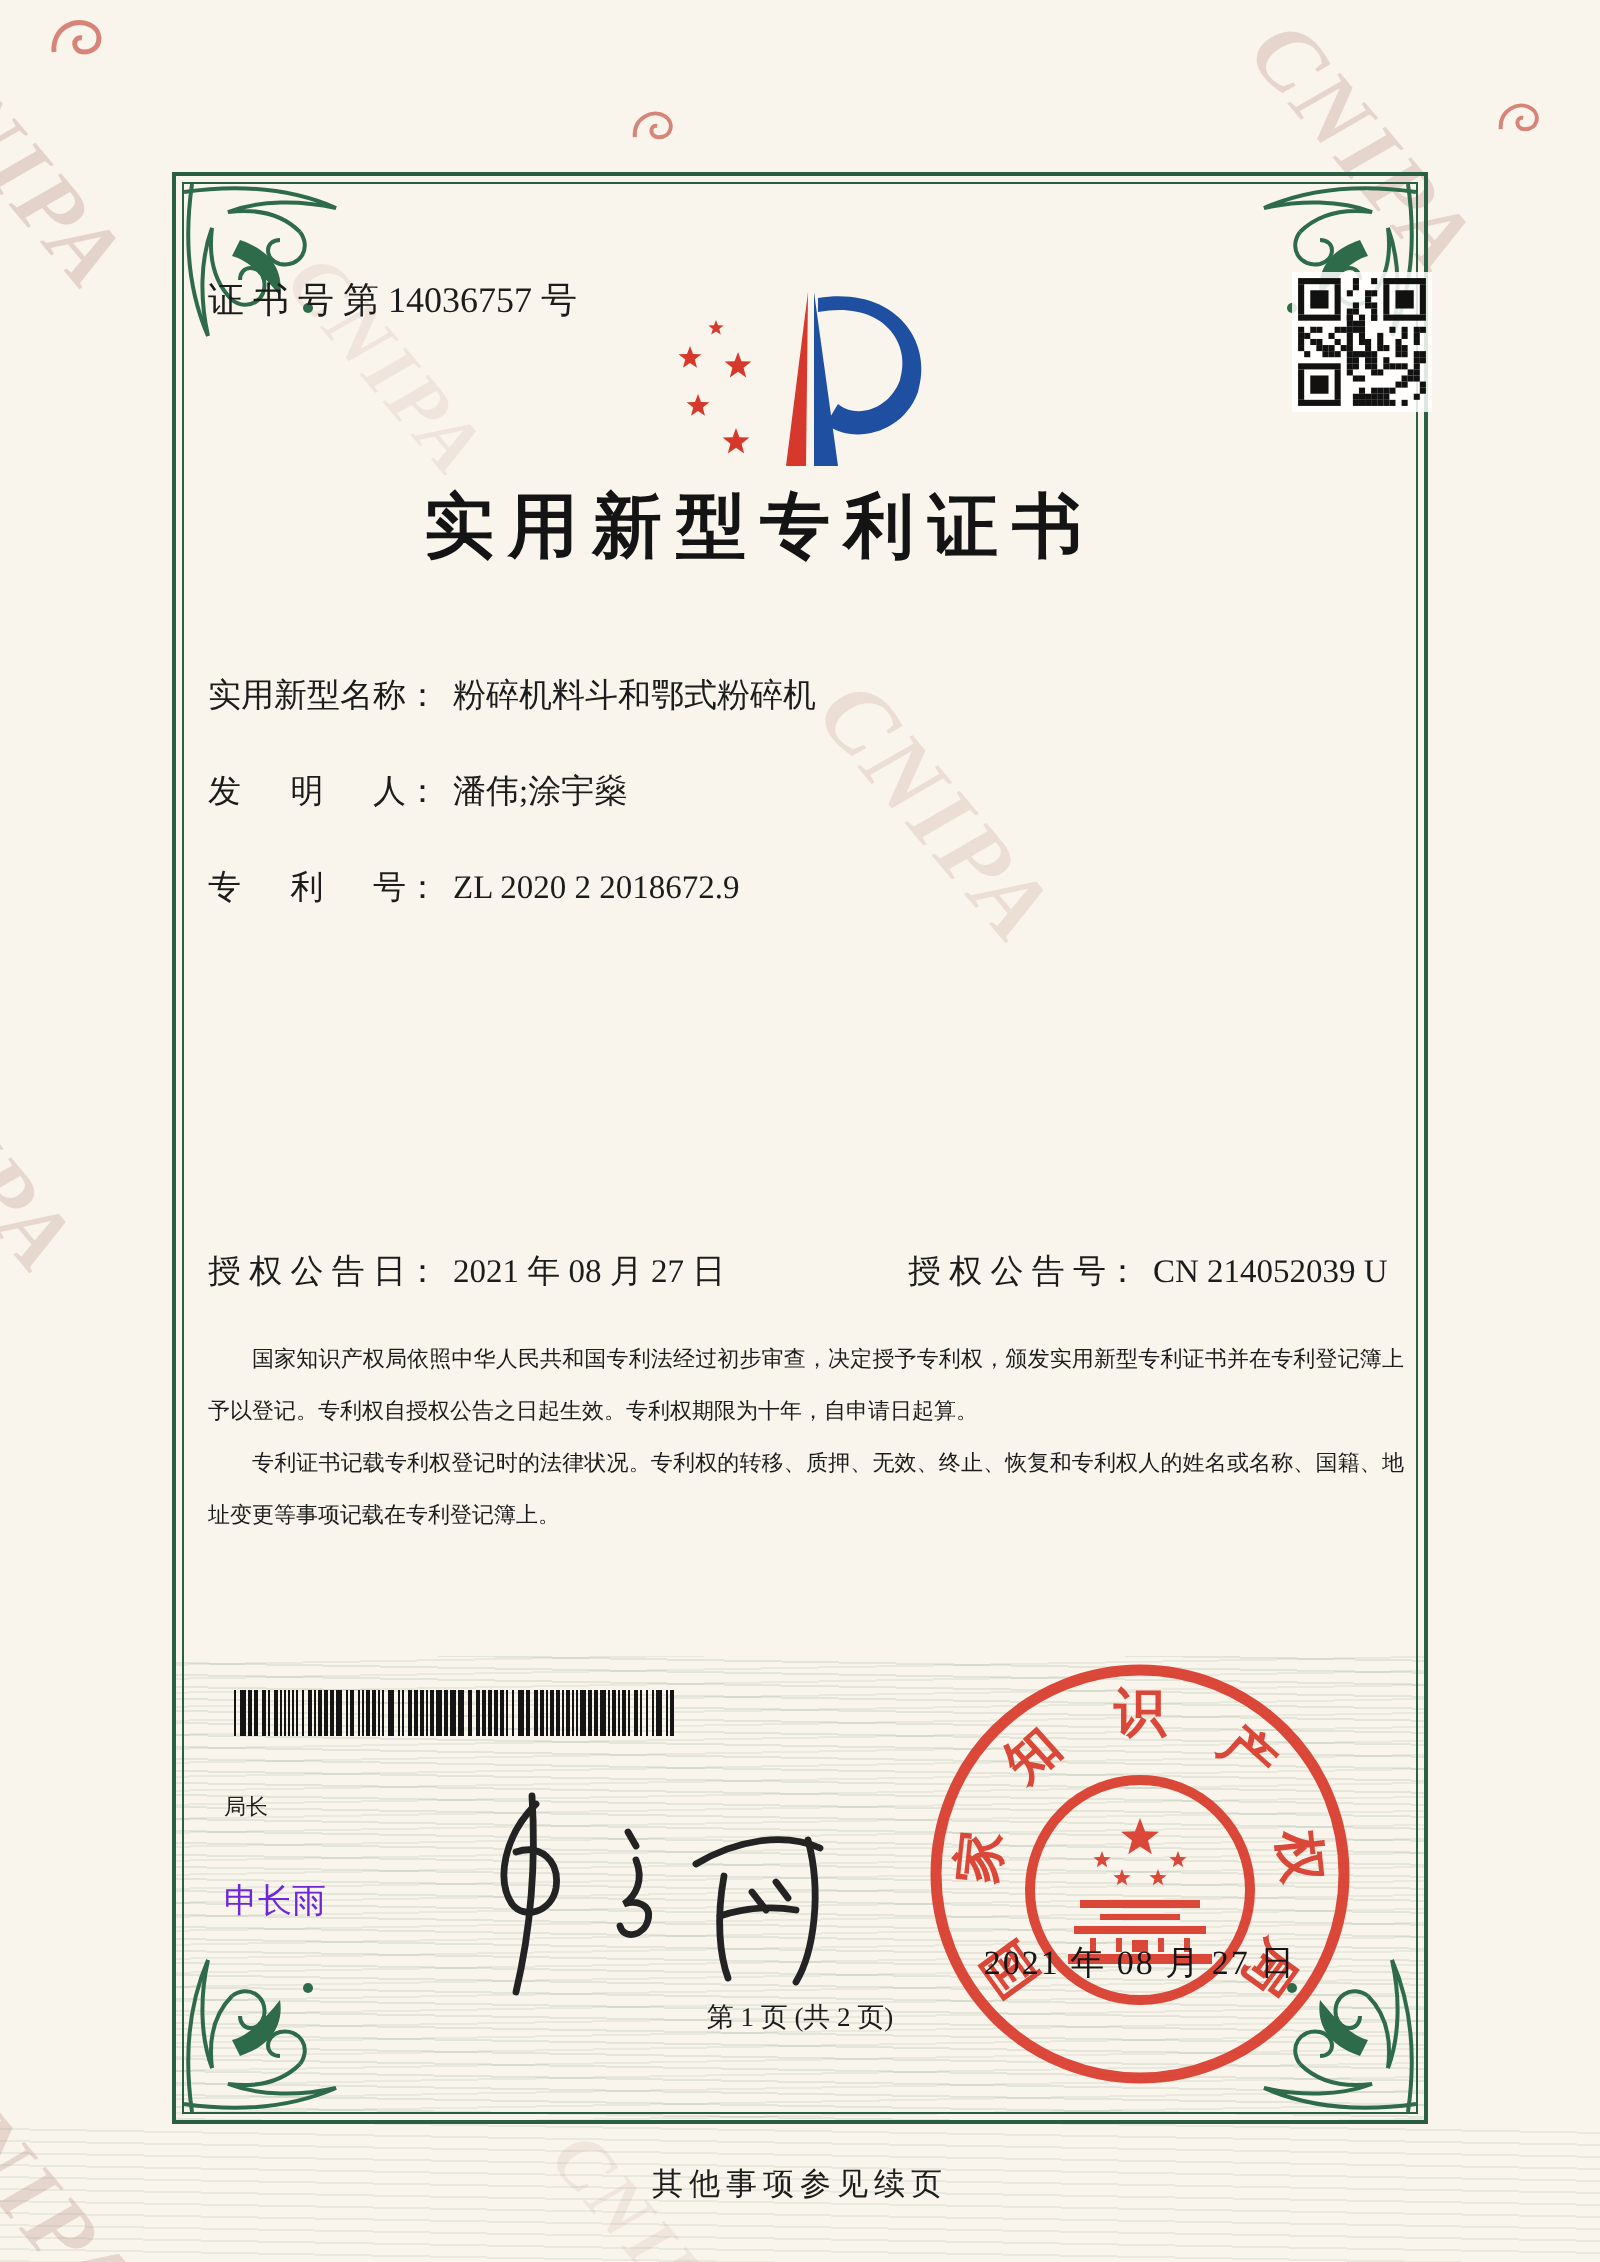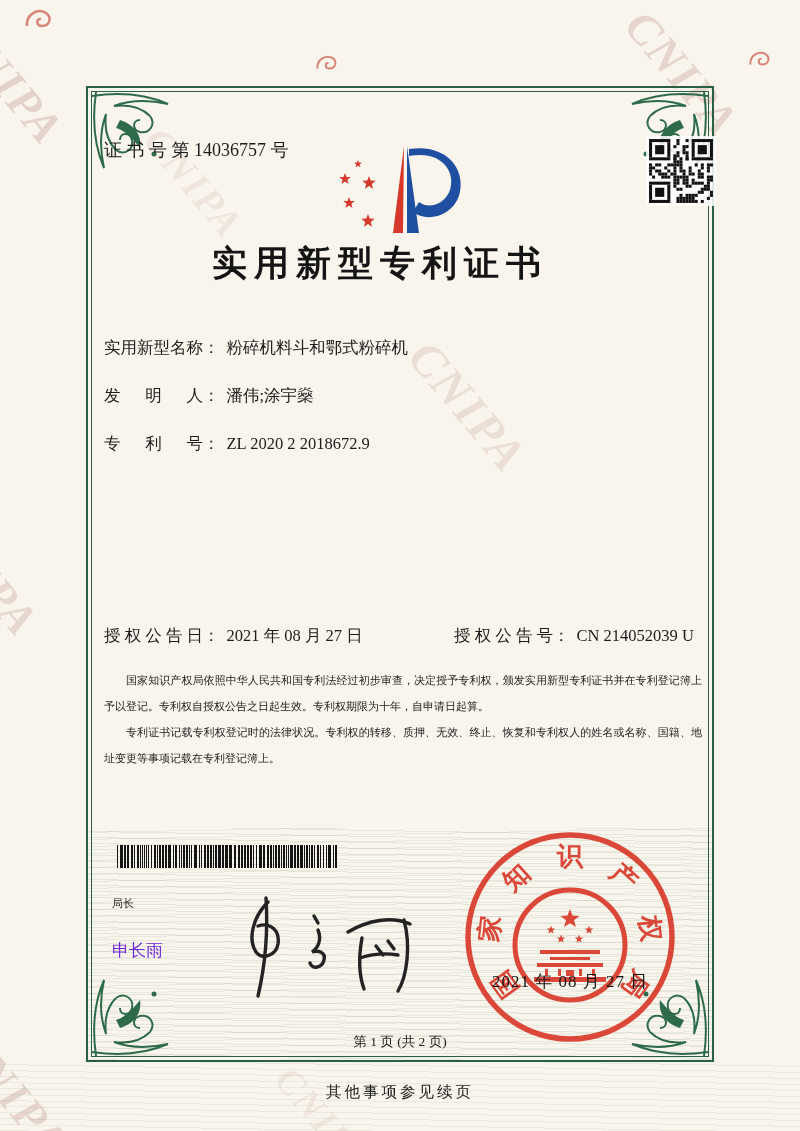--- a/index.html
+++ b/index.html
@@ -35,21 +35,21 @@
   .paras p{margin:0;text-indent:2em;}
   .barcode{position:absolute;left:115px;top:845px;width:226px;height:23px;}
   .issuer-title{position:absolute;left:112px;top:896px;font-family:"DejaVu Sans","Liberation Sans",sans-serif;
          font-size:11px;color:#222;}
   .issuer-name{position:absolute;left:112px;top:939px;font-family:"DejaVu Sans","Liberation Sans",sans-serif;
          font-size:17px;color:#6d28d9;}
   .signature{position:absolute;left:228px;top:878px;width:215px;height:122px;}
   .seal{position:absolute;left:460px;top:827px;width:220px;height:220px;}
   .seal-date{position:absolute;left:470px;top:970px;width:200px;text-align:center;font-size:17px;
          color:#161616;letter-spacing:1px;white-space:nowrap;}
-  .page-info{position:absolute;left:0;top:1033px;width:800px;text-align:center;font-size:13.5px;z-index:3;}
+  .page-info{position:absolute;left:0;top:1000px;width:800px;text-align:center;font-size:13.5px;z-index:3;}
   .footer-note{position:absolute;left:0;top:1082px;width:800px;text-align:center;font-size:15.5px;
          letter-spacing:3px;z-index:3;}
 </style>
 </head>
 <body>
 
 <div class="page">
 
   <div class="wm-layer">
       <div class="wm" style="left: -20px; top: 8px; font-size: 46px; opacity: 0.32;">CNIPA</div>

